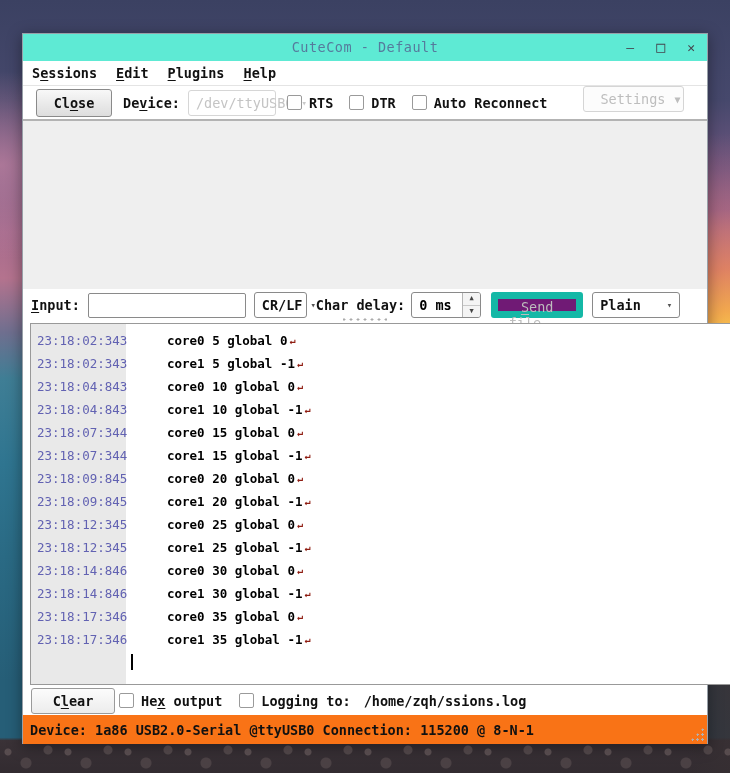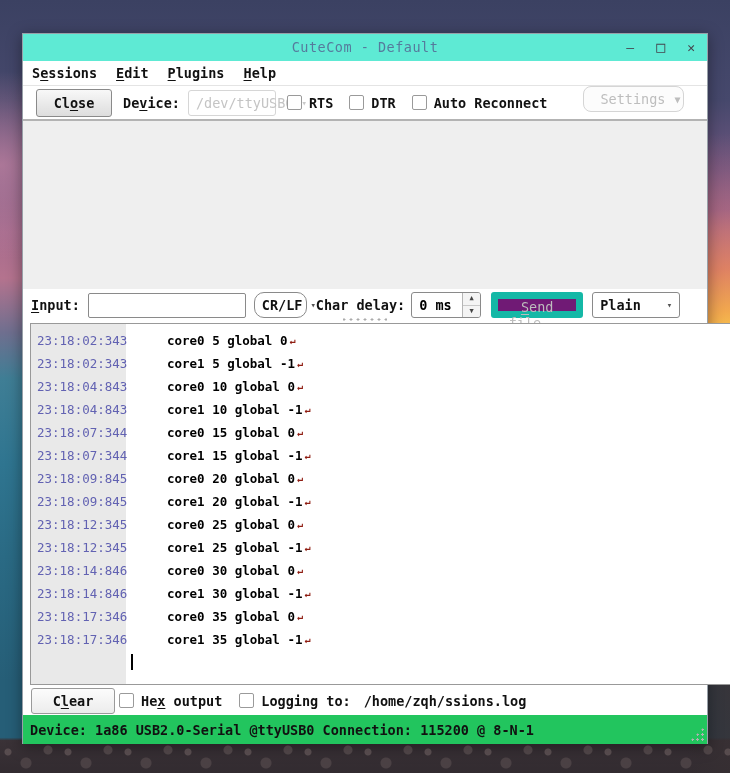--- a/index.html
+++ b/index.html
@@ -67,34 +67,34 @@
   }
   .combo .combo-arrow{ margin-left:auto; font-size:9px; color:#555; padding-left:8px; font-weight:normal; }
   .combo.disabled{ border-color:#d6d6d6; color:#c4c4c4; font-weight:normal; }
   .combo.disabled .combo-arrow{ color:#c9c9c9; }
   .combo-device{ width:88px; margin-left:8px; }
   .checkbox-group{ display:flex; align-items:flex-start; gap:7px; }
   .checkbox{ width:15px; height:15px; background:#fff; border:1px solid #9a9a9a; border-radius:2px; flex:none; }
   .cb-rts{ margin-left:11px; } .cb-dtr{ margin-left:16px; } .cb-ar{ margin-left:16px; }
   .btn-settings{
     position:absolute; top:0; right:23px; width:101px; height:26px;
-    background:#fcfcfc; border:1px solid #d5d5d5; border-radius:8px;
+    background:#fcfcfc; border:1px solid #d5d5d5; border-radius:3px;
     font-family:inherit; font-size:13.5px; color:#bdbdbd; font-weight:normal;
     display:flex; align-items:center; justify-content:center; gap:9px;padding-left:14px;
   }
   .btn-settings .sarrow{ font-size:10px; }
 
   .history{ position:absolute; left:0; top:85px; width:100%; height:170px;
             background:#efefef; border-top:2px solid #b3b3b3; }
 
   .inputrow{ position:absolute; left:0; top:255px; width:100%; height:32px; background:#fff;
              display:flex; align-items:center; padding-left:8px; }
   .text-field{ width:158px; height:25px; border:1px solid #8a8a8a; border-radius:2px;
                font-family:inherit; font-size:13px; padding:0 5px; margin-left:8px; background:#fff; }
-  .combo-eol{ width:53px; margin-left:8px;border-radius:10px; }
+  .combo-eol{ width:53px; margin-left:8px; }
   .lbl-chardelay{ margin-left:9px; }
   .spinbox{ display:inline-flex; height:26px; border:1px solid #8a8a8a; border-radius:3px;
             background:#fff; margin-left:6px; overflow:hidden; }
   .spin-value{ width:50px; display:flex; align-items:center; padding-left:7px;
                font-size:13.5px; font-weight:bold; }
   .spin-btns{ width:18px; border-left:1px solid #b5b5b5; display:flex; flex-direction:column; }
   .spin-btn{ flex:1; background:#f4f4f4; border:none; font-family:inherit; font-size:7px; color:#444;
              line-height:1; padding:0; }
   .spin-btn.up{ border-bottom:1px solid #c9c9c9; }
   .btn-sendfile{ width:92px; height:26px; margin-left:10px;
@@ -127,21 +127,21 @@
                  background:#d6d6d6; border:1px solid #a8a8a8; border-radius:2px; }
 
   .bottombar{ position:absolute; left:0; top:653px; width:100%; height:28px; background:#fff;
               display:flex; align-items:center; padding-left:8px; }
   .btn-clear{ width:84px; height:26px; background:linear-gradient(180deg,#fcfcfc,#ececec);
               border:1px solid #9a9a9a; border-radius:3px; font-family:inherit;
               font-size:13.5px; font-weight:bold; color:#111; }
   .cb-hex{ margin-left:4px; } .cb-log{ margin-left:17px; }
   .log-path{ margin-left:13px; font-size:13.5px; font-weight:bold; color:#111; }
 
-  .statusbar{ position:absolute; left:0; top:681px; width:100%; height:29px; background:#22c55e; }
+  .statusbar{ position:absolute; left:0; top:681px; width:100%; height:29px; background:#f97316; }
   .status-text{ position:absolute; left:7px; top:7px; font-size:13.5px; font-weight:bold; color:#111; }
   .resize-grip{ position:absolute; right:3px; bottom:3px; width:14px; height:14px;
                 background-image:radial-gradient(circle, #b2b2b2 1px, rgba(0,0,0,0) 1.3px);
                 background-size:5px 5px;
                 clip-path:polygon(100% 0, 100% 100%, 0 100%); }
 </style>
 </head>
 <body>
 
 <div class="desktop">

